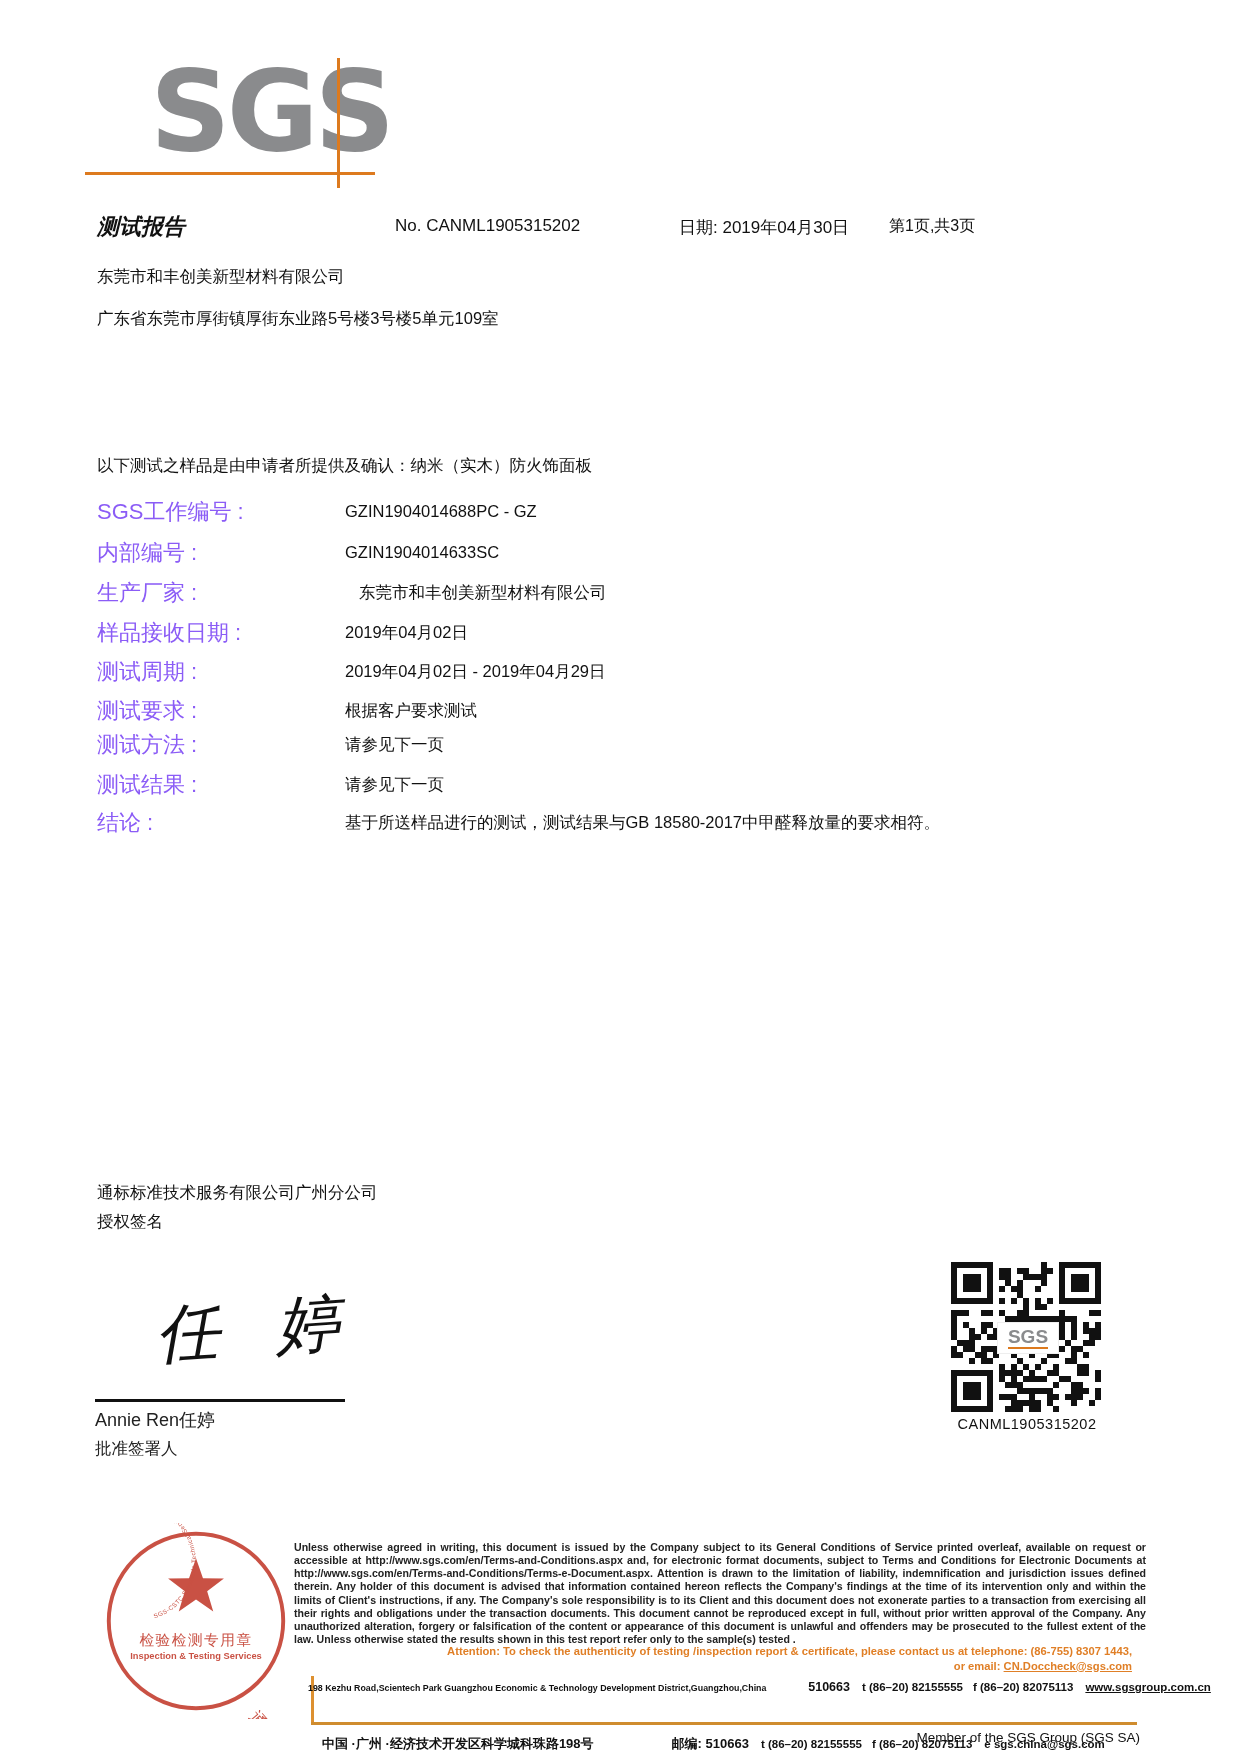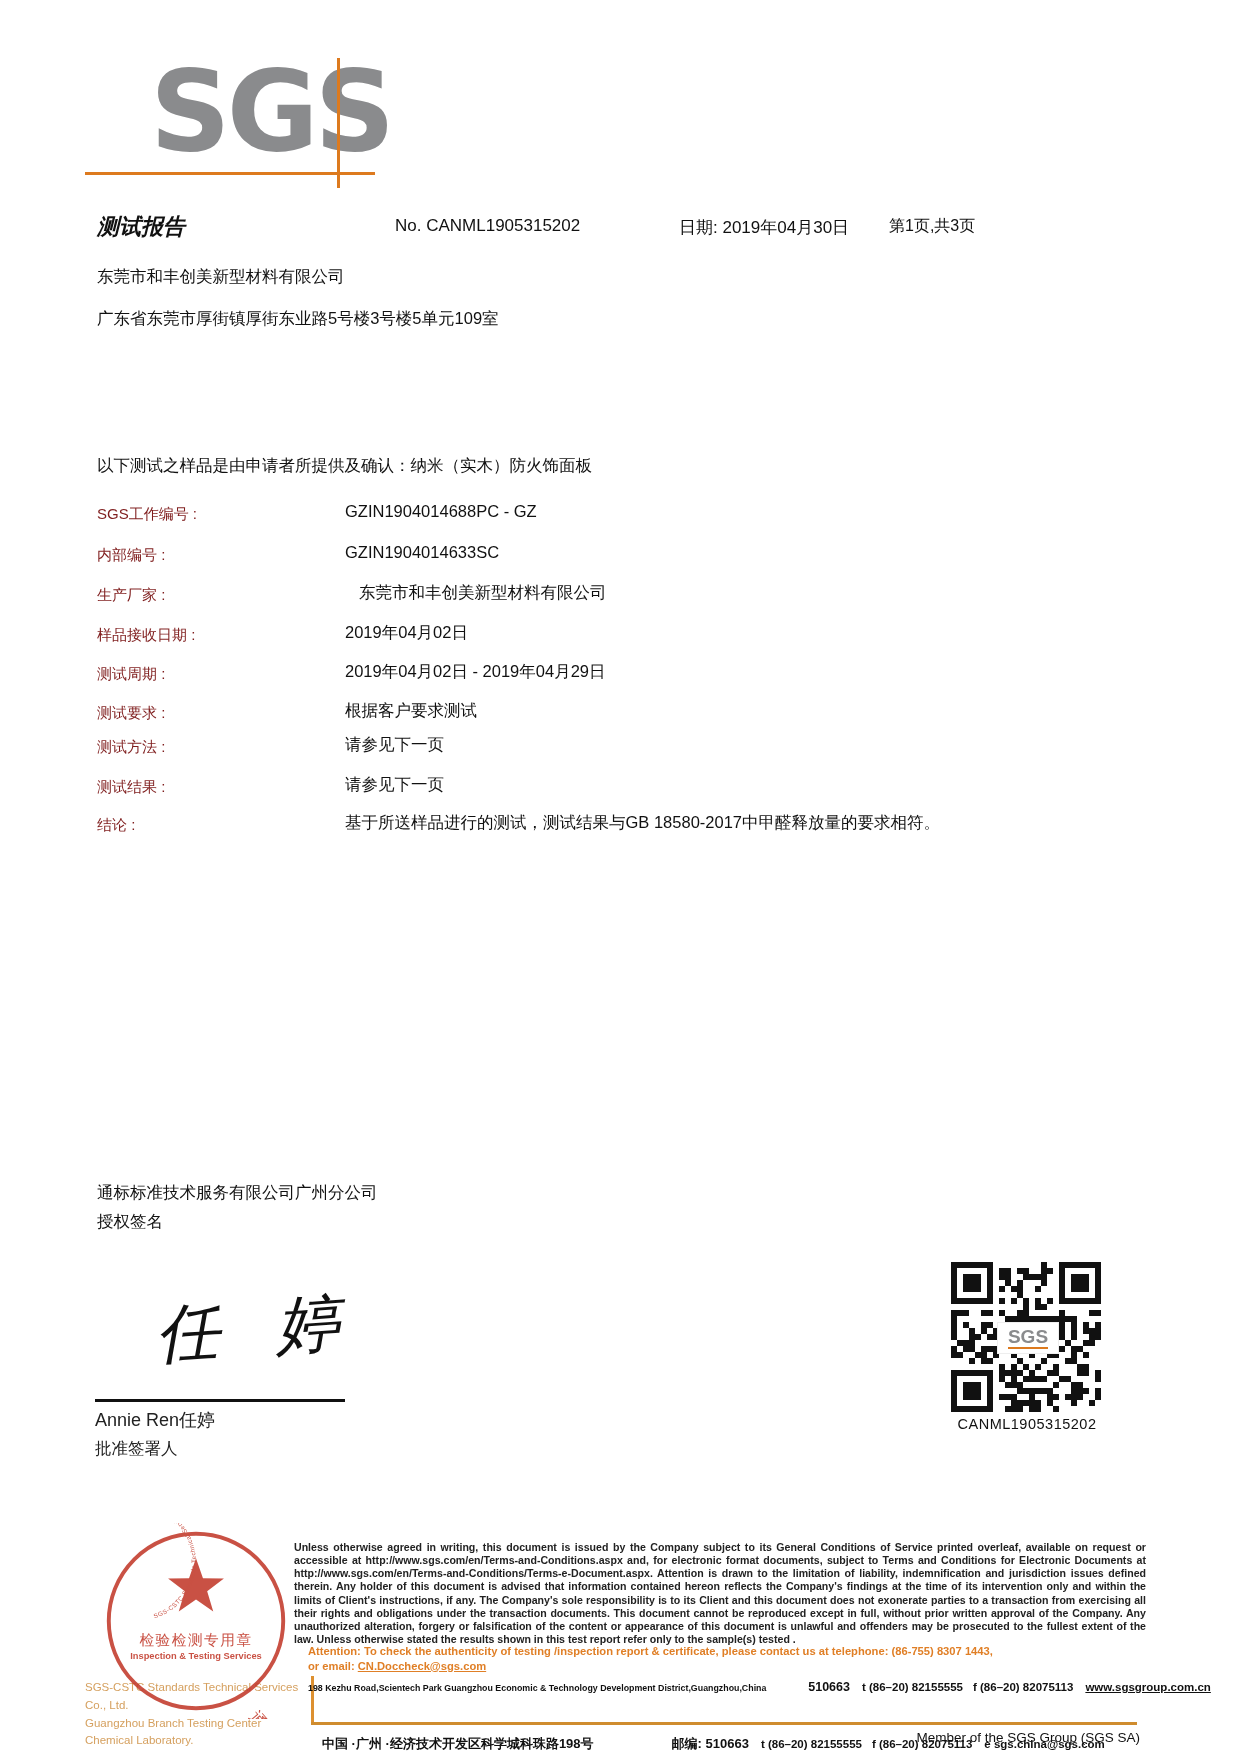--- a/index.html
+++ b/index.html
@@ -15,21 +15,21 @@
     font-size:112px; line-height:1; color:#8a8b8d; letter-spacing:-4px; }
   .logo-hline { background:#dd7a1e; height:3px; }
   .logo-vline { background:#dd7a1e; width:3px; }
 
   
   .doc-title { font-size:22px; font-weight:bold; color:#111; }
   .hdr-txt { font-size:17px; color:#111; }
 
   .cn16 { font-size:16.5px; color:#111; }
   .field-row { position:absolute; left:97px; width:990px; }
-  .field-label { position:absolute; left:0; top:8px; font-size:15px; color:#7f1d1d; }
+  .field-label { position:absolute; left:0; top:0; font-size:22px; color:#8b5cf6; }
   .field-value { position:absolute; left:248px; top:0; width:645px; font-size:16.5px; color:#111; line-height:1.75; }
 
   
   .sig-script { font-family:"DejaVu Serif","Liberation Serif",serif; font-style:italic;
     font-size:64px; color:#111; transform:rotate(-4deg); letter-spacing:18px; }
   .sig-line { background:#111; height:3px; }
   .sig-name { font-size:18px; color:#222; }
   .sig-role { font-size:16.5px; color:#222; }
 
   
@@ -407,45 +407,41 @@
           <rect x="78" y="144" width="6" height="6"></rect>
           <rect x="84" y="144" width="6" height="6"></rect>
           <rect x="102" y="144" width="6" height="6"></rect>
         </svg></div>
     <div class="qr-center">
       <span>SGS</span>
     </div>
     <div class="qr-caption" style="text-align:center; margin-top:2px;">CANML1905315202</div>
   </div>
 
-  <div class="abs org-tan" style="left:85px; top:1679px; width:215px;">
-    <div>SGS-CSTC Standards Technical Services Co., Ltd.</div>
-    <div>Guangzhou Branch Testing Center Chemical Laboratory.</div>
-  </div>
 
   <svg class="abs stamp-svg" style="left:98px; top:1523px;" width="196" height="196" viewBox="0 0 200 200">
     <defs>
       <path id="arcOut" d="M 100 178 A 78 78 0 1 1 99.99 178"></path>
       <path id="arcIn" d="M 40 100 A 60 60 0 1 0 39.99 100"></path>
     </defs>
     <circle cx="100" cy="100" r="89" fill="none" stroke="#c23a2b" stroke-width="4"></circle>
     <polygon fill="#c23a2b" points="100,36 107.1,56.3 128.5,56.7 111.4,69.7 117.6,90.3 100,78 82.4,90.3 88.6,69.7 71.5,56.7 92.9,56.3"></polygon>
     <text font-size="17" fill="#c23a2b" letter-spacing="3">
       <textPath href="#arcOut" startOffset="58">通标标准技术服务有限公司广州分公司</textPath>
     </text>
     <text font-size="6.4" fill="#c23a2b" letter-spacing="0.5">
       <textPath href="#arcIn" startOffset="18">SGS-CSTC Standards Technical Services Co., Ltd Guangzhou Branch</textPath>
     </text>
     <text x="100" y="124" font-size="15" fill="#c23a2b" text-anchor="middle" letter-spacing="1.5">检验检测专用章</text>
     <text x="100" y="139" font-size="9.5" font-weight="bold" fill="#c23a2b" text-anchor="middle">Inspection &amp; Testing Services</text>
   </svg>
 
   <div class="abs legal" style="left:294px; top:1541px;">Unless otherwise agreed in writing, this document is issued by the Company subject to its General Conditions of Service printed overleaf, available on request or accessible at http://www.sgs.com/en/Terms-and-Conditions.aspx and, for electronic format documents, subject to Terms and Conditions for Electronic Documents at http://www.sgs.com/en/Terms-and-Conditions/Terms-e-Document.aspx. Attention is drawn to the limitation of liability, indemnification and jurisdiction issues defined therein. Any holder of this document is advised that information contained hereon reflects the Company's findings at the time of its intervention only and within the limits of Client's instructions, if any. The Company's sole responsibility is to its Client and this document does not exonerate parties to a transaction from exercising all their rights and obligations under the transaction documents. This document cannot be reproduced except in full, without prior written approval of the Company. Any unauthorized alteration, forgery or falsification of the content or appearance of this document is unlawful and offenders may be prosecuted to the fullest extent of the law. Unless otherwise stated the results shown in this test report refer only to the sample(s) tested .</div>
 
-  <div class="abs attention" style="left:308px; top:1644px;">
+  <div class="abs attention" style="left:280px; top:1644px;text-align:right;">
     <div>Attention: To check the authenticity of testing /inspection report &amp; certificate, please contact us at telephone: (86-755) 8307 1443,</div>
     <div>
       <span>or email: </span><span class="em">CN.Doccheck@sgs.com</span>
     </div>
   </div>
 
   <div class="abs addr-vline" style="left:311px; top:1676px; height:48px;"></div>
 
   <div class="abs addr-row" style="left:308px; top:1680px; width:815px;">
     <span class="addr-en">198 Kezhu Road,Scientech Park Guangzhou Economic &amp; Technology Development District,Guangzhou,China</span>

